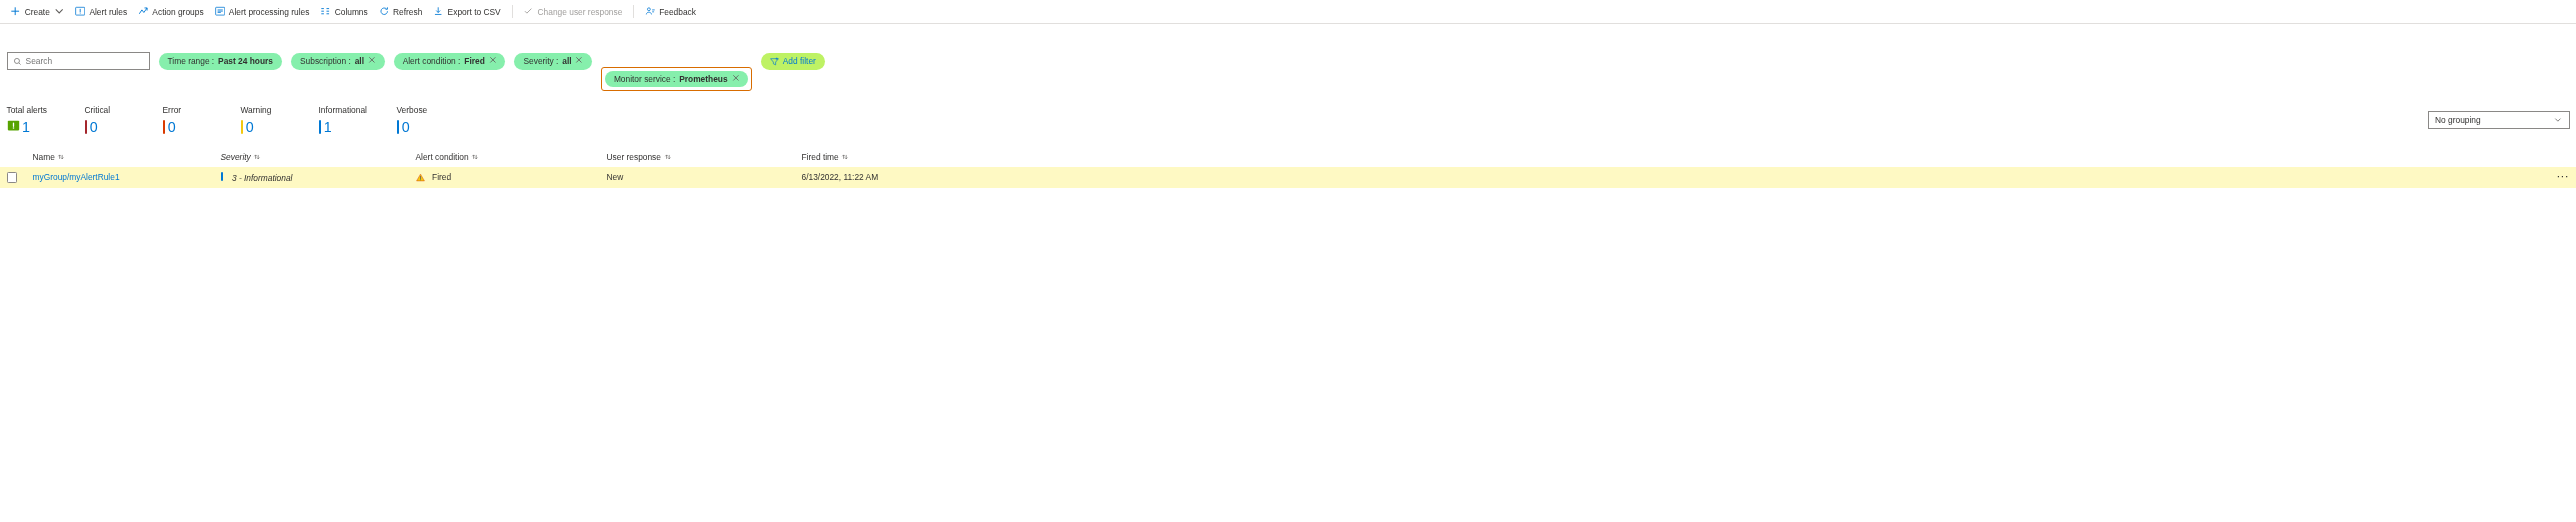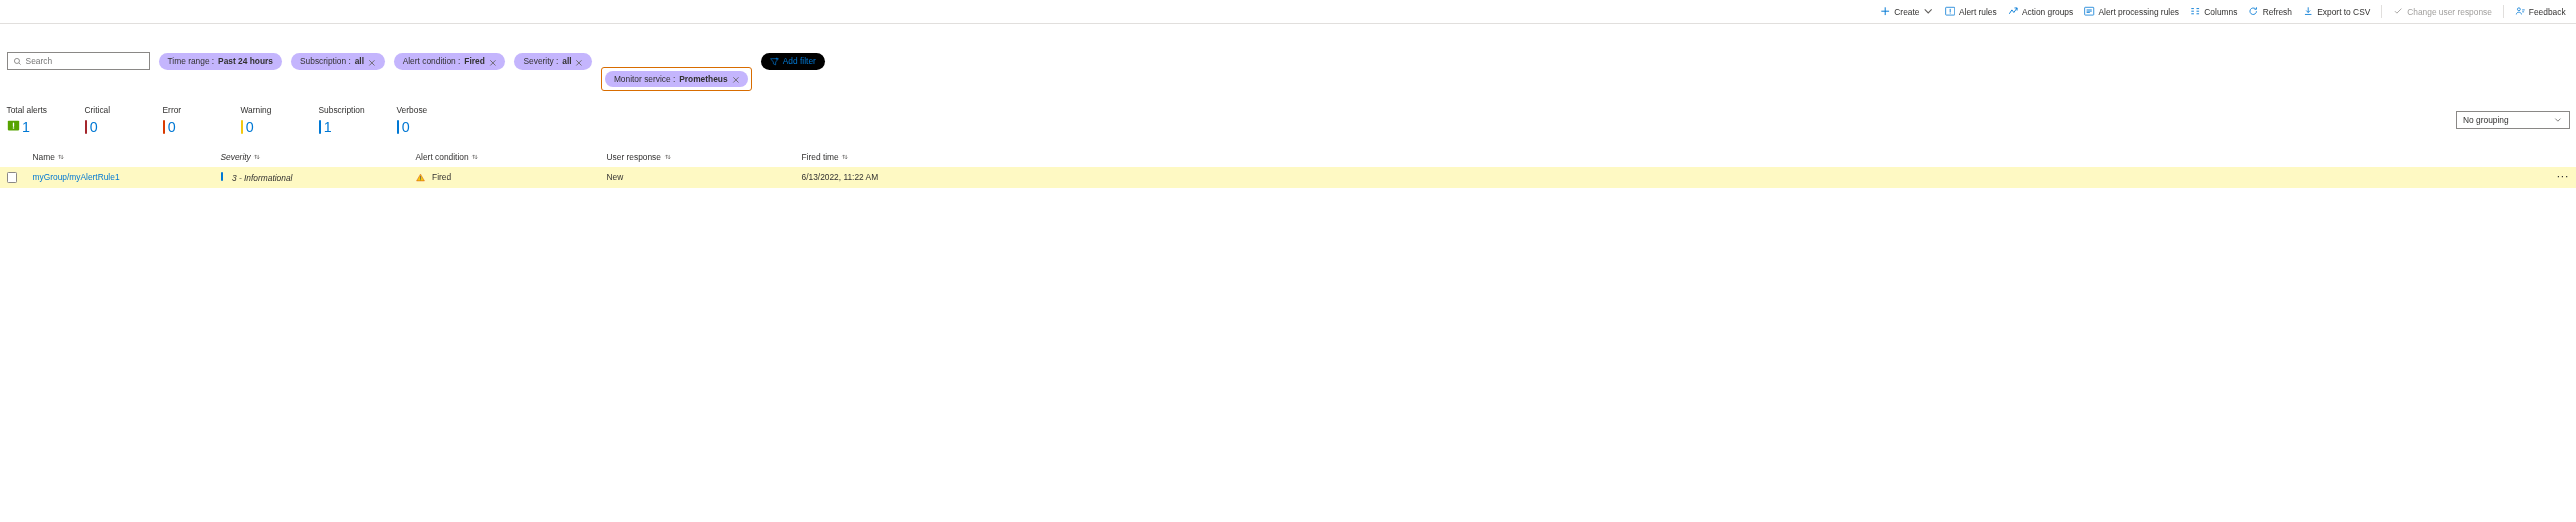--- a/index.html
+++ b/index.html
@@ -1,43 +1,43 @@
 <!DOCTYPE html>
 <html style="font-size:10.4px"><head>
   <meta charset="utf-8">
   <style>
     * { box-sizing: border-box; margin: 0; padding: 0; }
     body { font-family: "Segoe UI", -apple-system, sans-serif; font-size: 8.4px; color: #323130; background: #fff; }
     
     
-    .toolbar { display: flex; align-items: center; gap: 11px; padding: 5.2px 10.4px; border-bottom: 0.6px solid #e1dfdd; justify-content: flex-end; }
+    .toolbar { display: flex; align-items: center; gap: 11px; padding: 5.2px 10.4px; border-bottom: 0.6px solid #e1dfdd; }
     .tb-item { display: flex; align-items: center; gap: 3.9px; cursor: pointer; color: #323130; }
     .tb-item svg { width: 10.4px; height: 10.4px; }
     .tb-item.disabled { color: #a19f9d; cursor: default; }
     .tb-sep { width: 0.6px; height: 13px; background: #e1dfdd; }
     
     
     .filterbar { display: flex; align-items: center; gap: 9px; padding: 7.8px 6.5px; flex-wrap: wrap; }
     .search { display: flex; align-items: center; gap: 3.9px; border: 0.6px solid #8a8886; padding: 2.6px 5.2px; width: 143px; height: 18px; }
     .search svg { width: 9px; height: 9px; flex-shrink: 0; }
     .search input { border: none; outline: none; width: 100%; font-size: 8.4px; }
-    .pill { display: inline-flex; align-items: flex-end; gap: 3.9px; background: #c4b5fd; border-radius: 10.4px; padding: 3.2px 9px; cursor: pointer; white-space: nowrap; }
+    .pill { display: inline-flex; align-items: flex-start; gap: 3.9px; background: #86efac; border-radius: 10.4px; padding: 3.2px 9px; cursor: pointer; white-space: nowrap; }
     .pill b { font-weight: 600; }
     .pill .x { width: 7.8px; height: 7.8px; color: #605e5c; }
     .pill-highlight { border: 1.9px solid #D86C00; border-radius: 3px; padding: 2.6px; margin-top: 35px; }
-    .addfilter { display: inline-flex; align-items: center; gap: 3.9px; color: #0078d4; padding: 3.2px 9px; cursor: pointer; background: #000000; border-radius: 10.4px; text-align: right; }
+    .addfilter { display: inline-flex; align-items: center; gap: 3.9px; color: #0078d4; padding: 3.2px 9px; cursor: pointer; background: #bef264; border-radius: 10.4px; text-align: right; }
     .addfilter svg { width: 9px; height: 9px; }
     
     
     .summary-row { display: flex; align-items: center; padding: 6.5px 6.5px 11.7px 6.5px; gap: 26px; }
     .stat { display: flex; flex-direction: column; gap: 3.9px; min-width: 52px; }
     .stat-label { font-size: 8.4px; color: #323130; }
     .stat-val { display: flex; align-items: center; gap: 2.6px; font-size: 14.3px; color: #0078d4; }
     .sev-bar { width: 2.6px; height: 14.3px; border-radius: 1.3px; }
-    .grouping { margin-left: auto; border: 0.6px solid #8a8886; padding: 2.6px 6.5px; width: 114px; display:flex; align-items:center; justify-content:space-between; cursor:pointer; }
+    .grouping { margin-left: auto; border: 0.6px solid #8a8886; padding: 2.6px 6.5px; width: 142px; display:flex; align-items:center; justify-content:space-between; cursor:pointer; }
     .grouping svg{width:7.8px;height:7.8px;}
     
     
     .tbl { width: 100%; }
     .thead, .trow { display: flex; align-items: flex-start; padding: 5.2px 6.5px; }
     .thead { color: #323130; font-weight: 400; }
     .thead .col { display:flex; align-items:center; gap:2.6px; cursor:pointer; }
     .col-check{width:26px;}
     .col-name{flex:0 0 188px;}
     .col-sev{flex:0 0 195px;font-style:italic;}
@@ -208,21 +208,21 @@
       </span>
   </div>
   <div class="stat">
     <span class="stat-label">Warning</span>
     <span class="stat-val">
         <span class="sev-bar" style="background:#F2C811"></span>
         <span>0</span>
       </span>
   </div>
   <div class="stat">
-    <span class="stat-label">Subscription</span>
+    <span class="stat-label">Informational</span>
     <span class="stat-val">
         <span class="sev-bar" style="background:#0078D4"></span>
         <span>1</span>
       </span>
   </div>
   <div class="stat">
     <span class="stat-label">Verbose</span>
     <span class="stat-val">
         <span class="sev-bar" style="background:#0078D4"></span>
         <span>0</span>

